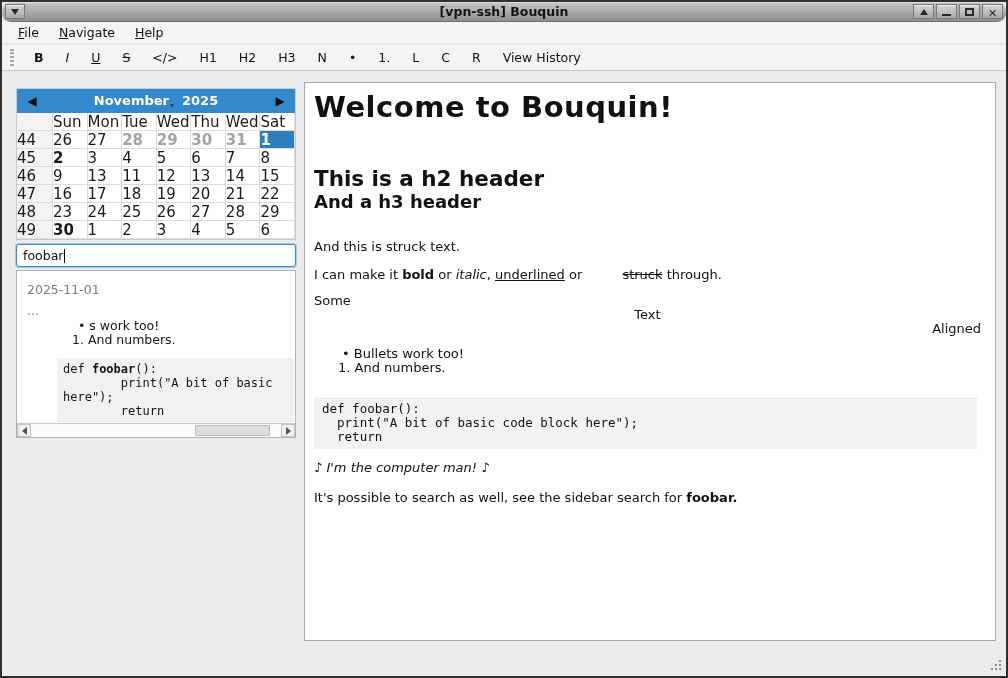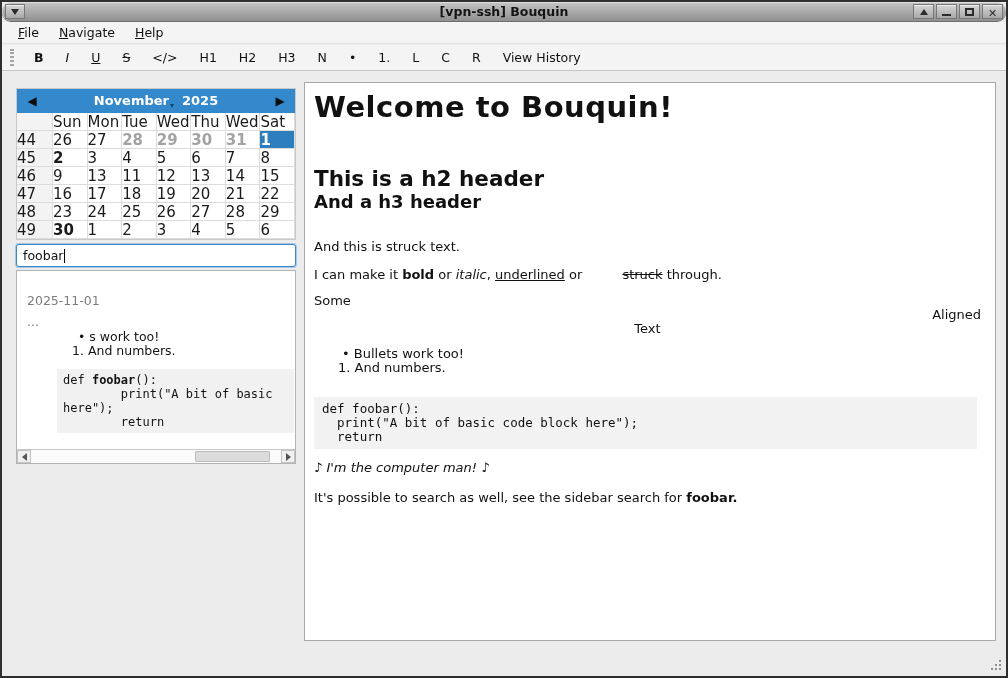--- a/index.html
+++ b/index.html
@@ -57,22 +57,22 @@
   .cal-boldday.cal-muted { color:#a3a3a3; }
   .cal-selected { background:#2d7ebf; color:#fff !important; font-weight:bold; }
 
   
   .search-input { position:absolute; left:14px; top:242px; width:280px; height:23px; background:#fff;
     border:1px solid #3b87c9; box-shadow:0 0 0 1px #a6c9e6; border-radius:3px;
     font-size:12.5px; color:#111; padding:3px 6px; display:flex; align-items:center; }
   .caret { display:inline-block; width:1px; height:14px; background:#000; margin-left:1px; }
 
   
-  .results { position:absolute; left:14px; top:268px; width:280px; height:194px; background:#fff;
-    border:1px solid #b3b3b3; padding:22px 10px; font-size:12.5px; color:#141414; overflow:hidden; }
+  .results { position:absolute; left:14px; top:268px; width:280px; height:168px; background:#fff;
+    border:1px solid #b3b3b3; padding:11px 10px; font-size:12.5px; color:#141414; overflow:hidden; }
   .res-date { color:#7d7d7d; font-size:12.5px; line-height:15px; }
   .res-ellipsis { color:#7d7d7d; line-height:12px; margin-top:8px; }
   .res-bullet { padding-left:51px; line-height:14px; margin-top:2px; }
   .res-number { padding-left:45px; line-height:14px; }
   .res-code { margin:11px -9px 0 30px; background:#f1f1f1; padding:4px 4px 4px 6px;
     font-family:"DejaVu Sans Mono", monospace; font-size:12px; white-space:pre; overflow:hidden; }
   .scode-line { line-height:14px; }
   .res-scrollbar { position:absolute; left:0; right:0; bottom:0; height:14px; background:#fbfbfb; border-top:1px solid #c9c9c9; }
   .sb-arrow { position:absolute; top:0; width:14px; height:13px; background:#f0f0f0; border:1px solid #c4c4c4; display:flex; align-items:center; justify-content:center; }
   .sb-left { left:0; } .sb-right { right:0; }
@@ -255,22 +255,22 @@
   </div>
 
   <div class="main">
     <h1>Welcome to Bouquin!</h1>
     <h2>This is a h2 header</h2>
     <h3>And a h3 header</h3>
     <p>And this is struck text.</p>
     <p><span>I can make it </span><span class="seg-b">bold</span><span> or </span><span class="seg-i">italic</span><span>, </span><span class="seg-u">underlined</span><span> or </span><span class="seg-x">struck</span><span> through.</span></p>
     <div class="align-block">
       <div class="align-line">Some</div>
+      <div class="align-line align-center">Text</div>
       <div class="align-line align-right">Aligned</div>
-      <div class="align-line align-center">Text</div>
     </div>
     <div class="main-list">
       <div class="li-bullet"><span>•</span> <span>Bullets work too!</span></div>
       <div class="li-number"><span>1.</span> <span>And numbers.</span></div>
     </div>
     <div class="main-code"><div class="mcode-line">def foobar():</div><div class="mcode-line">  print("A bit of basic code block here");</div><div class="mcode-line">  return</div></div>
     <div class="music-line"><span>♪</span> <span class="it">I'm the computer man!</span> <span>♪</span></div>
     <p><span>It's possible to search as well, see the sidebar search for </span><span class="seg-b">foobar.</span></p>
   </div>
 

